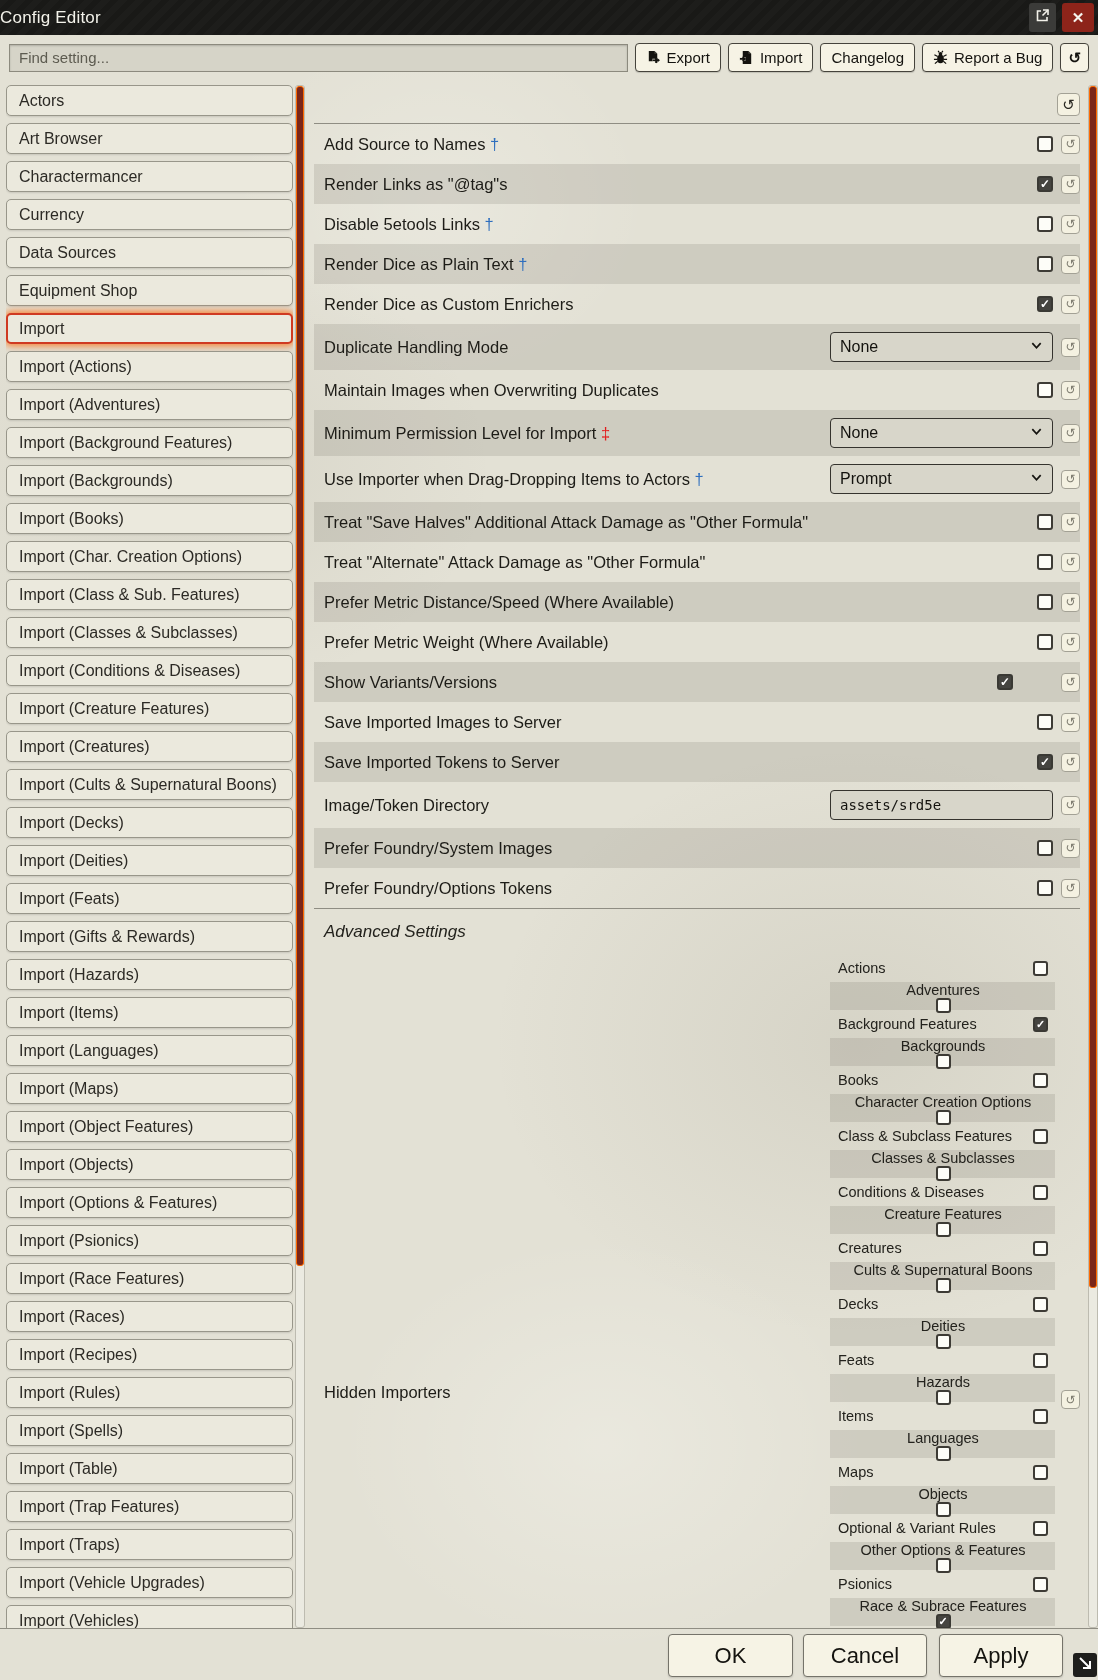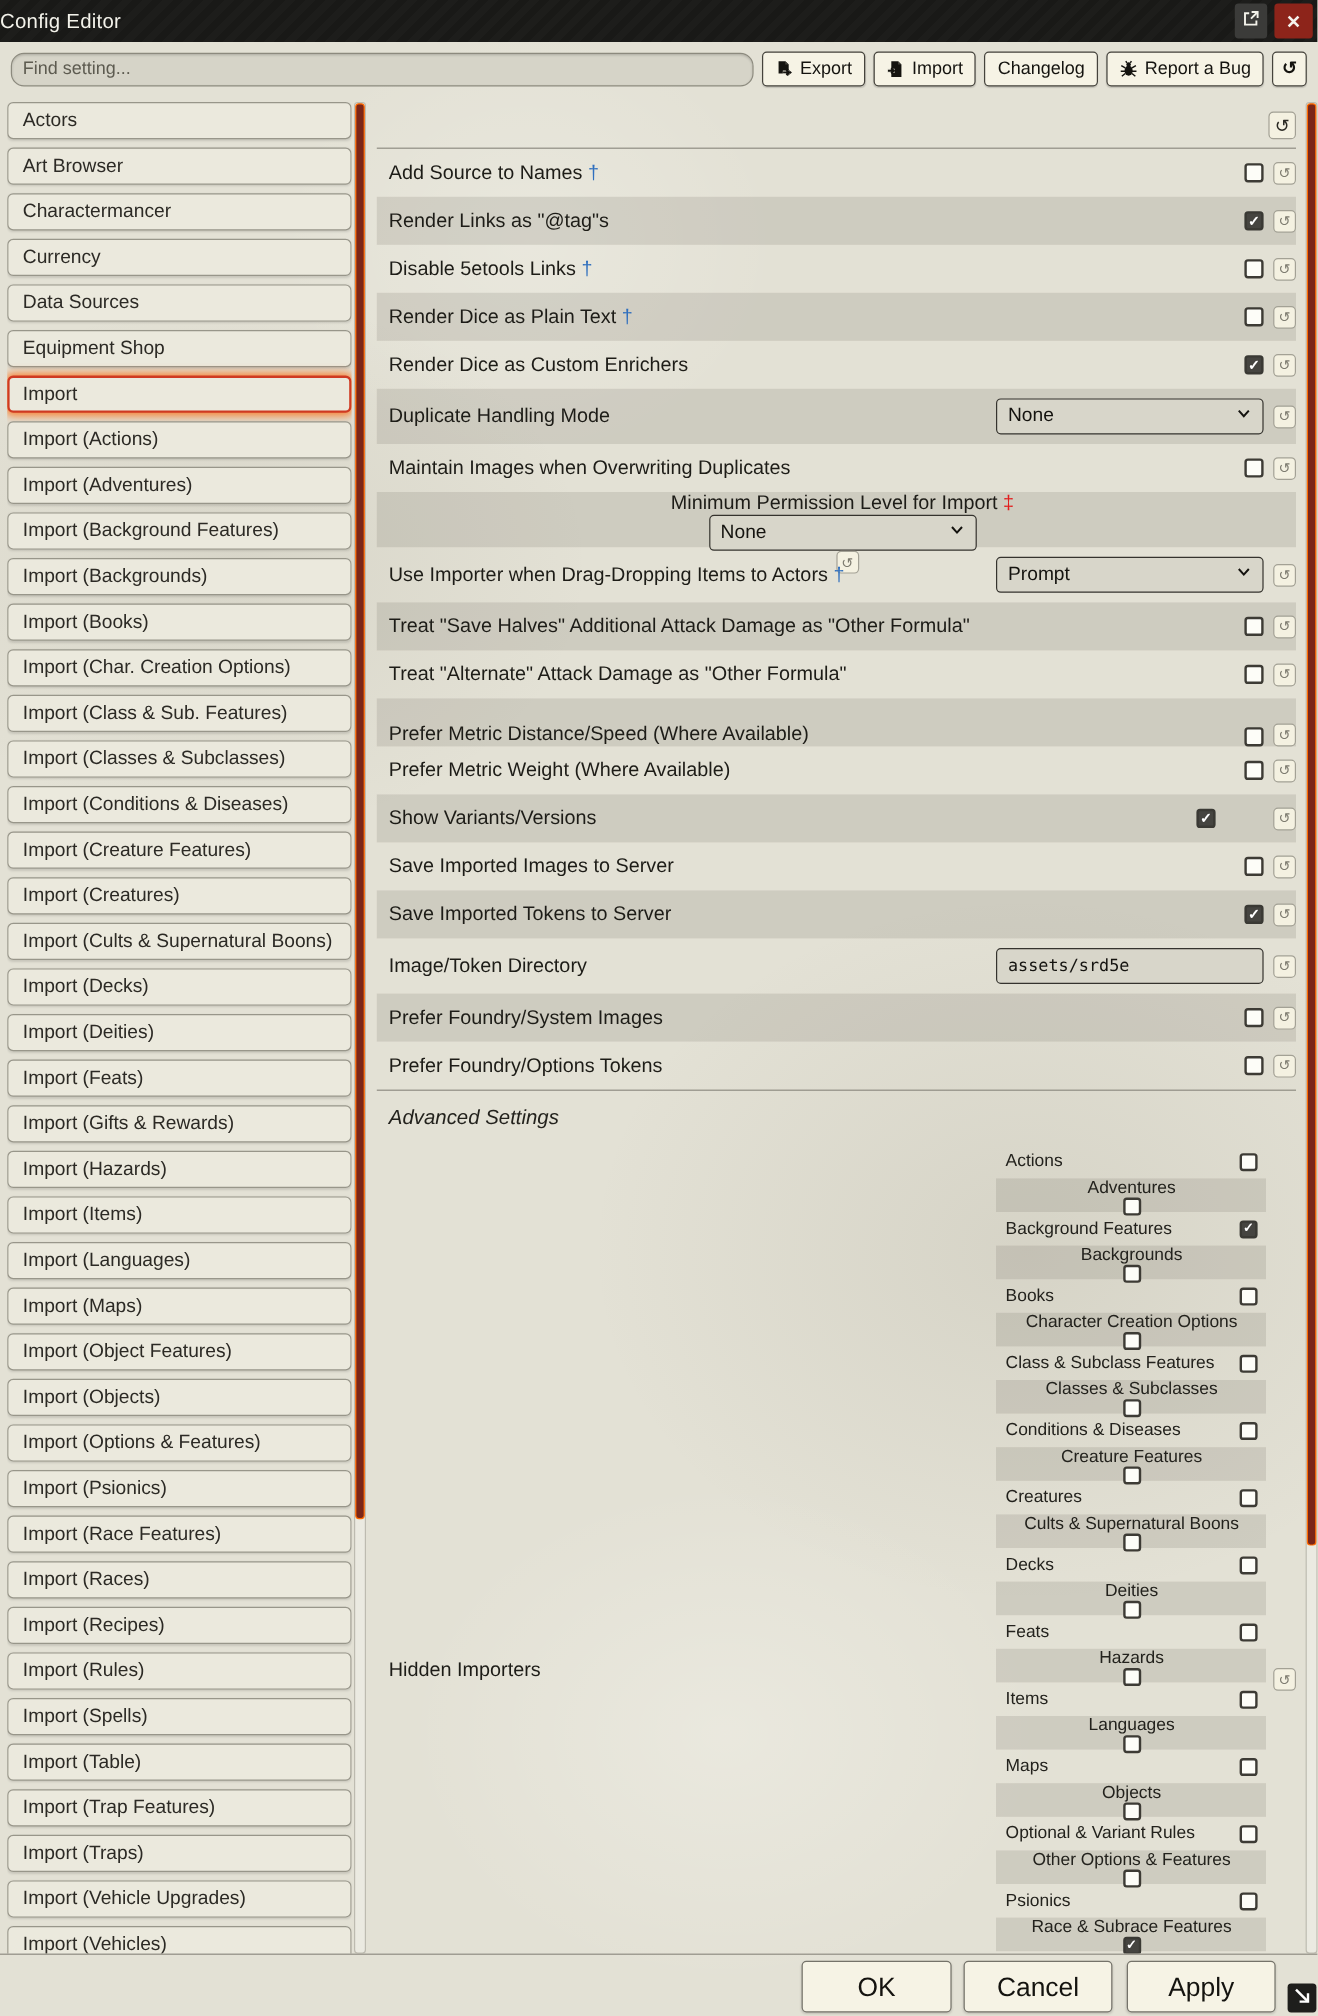--- a/index.html
+++ b/index.html
@@ -34,21 +34,21 @@
   .tb-close{background:#8d241a;position:absolute;right:4px;top:3px;width:32px;}
   .tb-close span{color:#f5f4ee;font-size:15px;font-weight:bold;}
 
   
   .toolbar{
     position:absolute;left:0;top:35px;width:1098px;height:45px;z-index:4;
     display:flex;align-items:center;box-sizing:border-box;padding:0 9px;gap:7px;
   }
   .search-input{
     flex:1;height:28px;box-sizing:border-box;
-    background:#d6d4c8;border:1px solid #8c8a7e;border-radius:11px;
+    background:#d6d4c8;border:1px solid #8c8a7e;border-radius:0;
     font-family:"Liberation Sans",sans-serif;font-size:15px;color:#3a382f;
     padding:0 9px;box-shadow:inset 0 1px 2px rgba(0,0,0,.18);
   }
   .search-input::placeholder{color:#5d5b50;}
   .tool-btn{
     height:29px;box-sizing:border-box;border:1px solid #45433c;border-radius:4px;
     background:#f6f3e5;display:flex;align-items:center;gap:6px;padding:0 10px;
     font-size:15px;color:#14130f;cursor:pointer;white-space:nowrap;flex:0 0 auto;
     box-shadow:0 1px 1px rgba(0,0,0,.15);
   }
@@ -322,21 +322,21 @@
           <span>↺</span>
         </div>
       </div>
       <div class="row" style="height: 40px;">
         <span class="lbl">Maintain Images when Overwriting Duplicates</span>
         <div class="checkbox"></div>
         <div class="btn-reset">
           <span>↺</span>
         </div>
       </div>
-      <div class="row striped" style="height: 46px; flex-direction: column;">
+      <div class="row striped" style="height: 46px;">
         <span class="lbl">Minimum Permission Level for Import<span class="marker-red"> ‡</span></span>
         <div class="select">
           <span class="val">None</span>
           <span><svg width="13" height="13" viewBox="0 0 14 14">
               <path d="M2.5 4.5 L7 9.5 L11.5 4.5" fill="none" stroke="#14130f" stroke-width="1.8"></path>
             </svg></span>
         </div>
         <div class="btn-reset">
           <span>↺</span>
         </div>
@@ -360,21 +360,21 @@
           <span>↺</span>
         </div>
       </div>
       <div class="row" style="height: 40px;">
         <span class="lbl">Treat "Alternate" Attack Damage as "Other Formula"</span>
         <div class="checkbox"></div>
         <div class="btn-reset">
           <span>↺</span>
         </div>
       </div>
-      <div class="row striped" style="height: 40px; align-items: flex-end;">
+      <div class="row striped" style="height: 40px;">
         <span class="lbl">Prefer Metric Distance/Speed (Where Available)</span>
         <div class="checkbox"></div>
         <div class="btn-reset">
           <span>↺</span>
         </div>
       </div>
       <div class="row" style="height: 40px;">
         <span class="lbl">Prefer Metric Weight (Where Available)</span>
         <div class="checkbox"></div>
         <div class="btn-reset">

